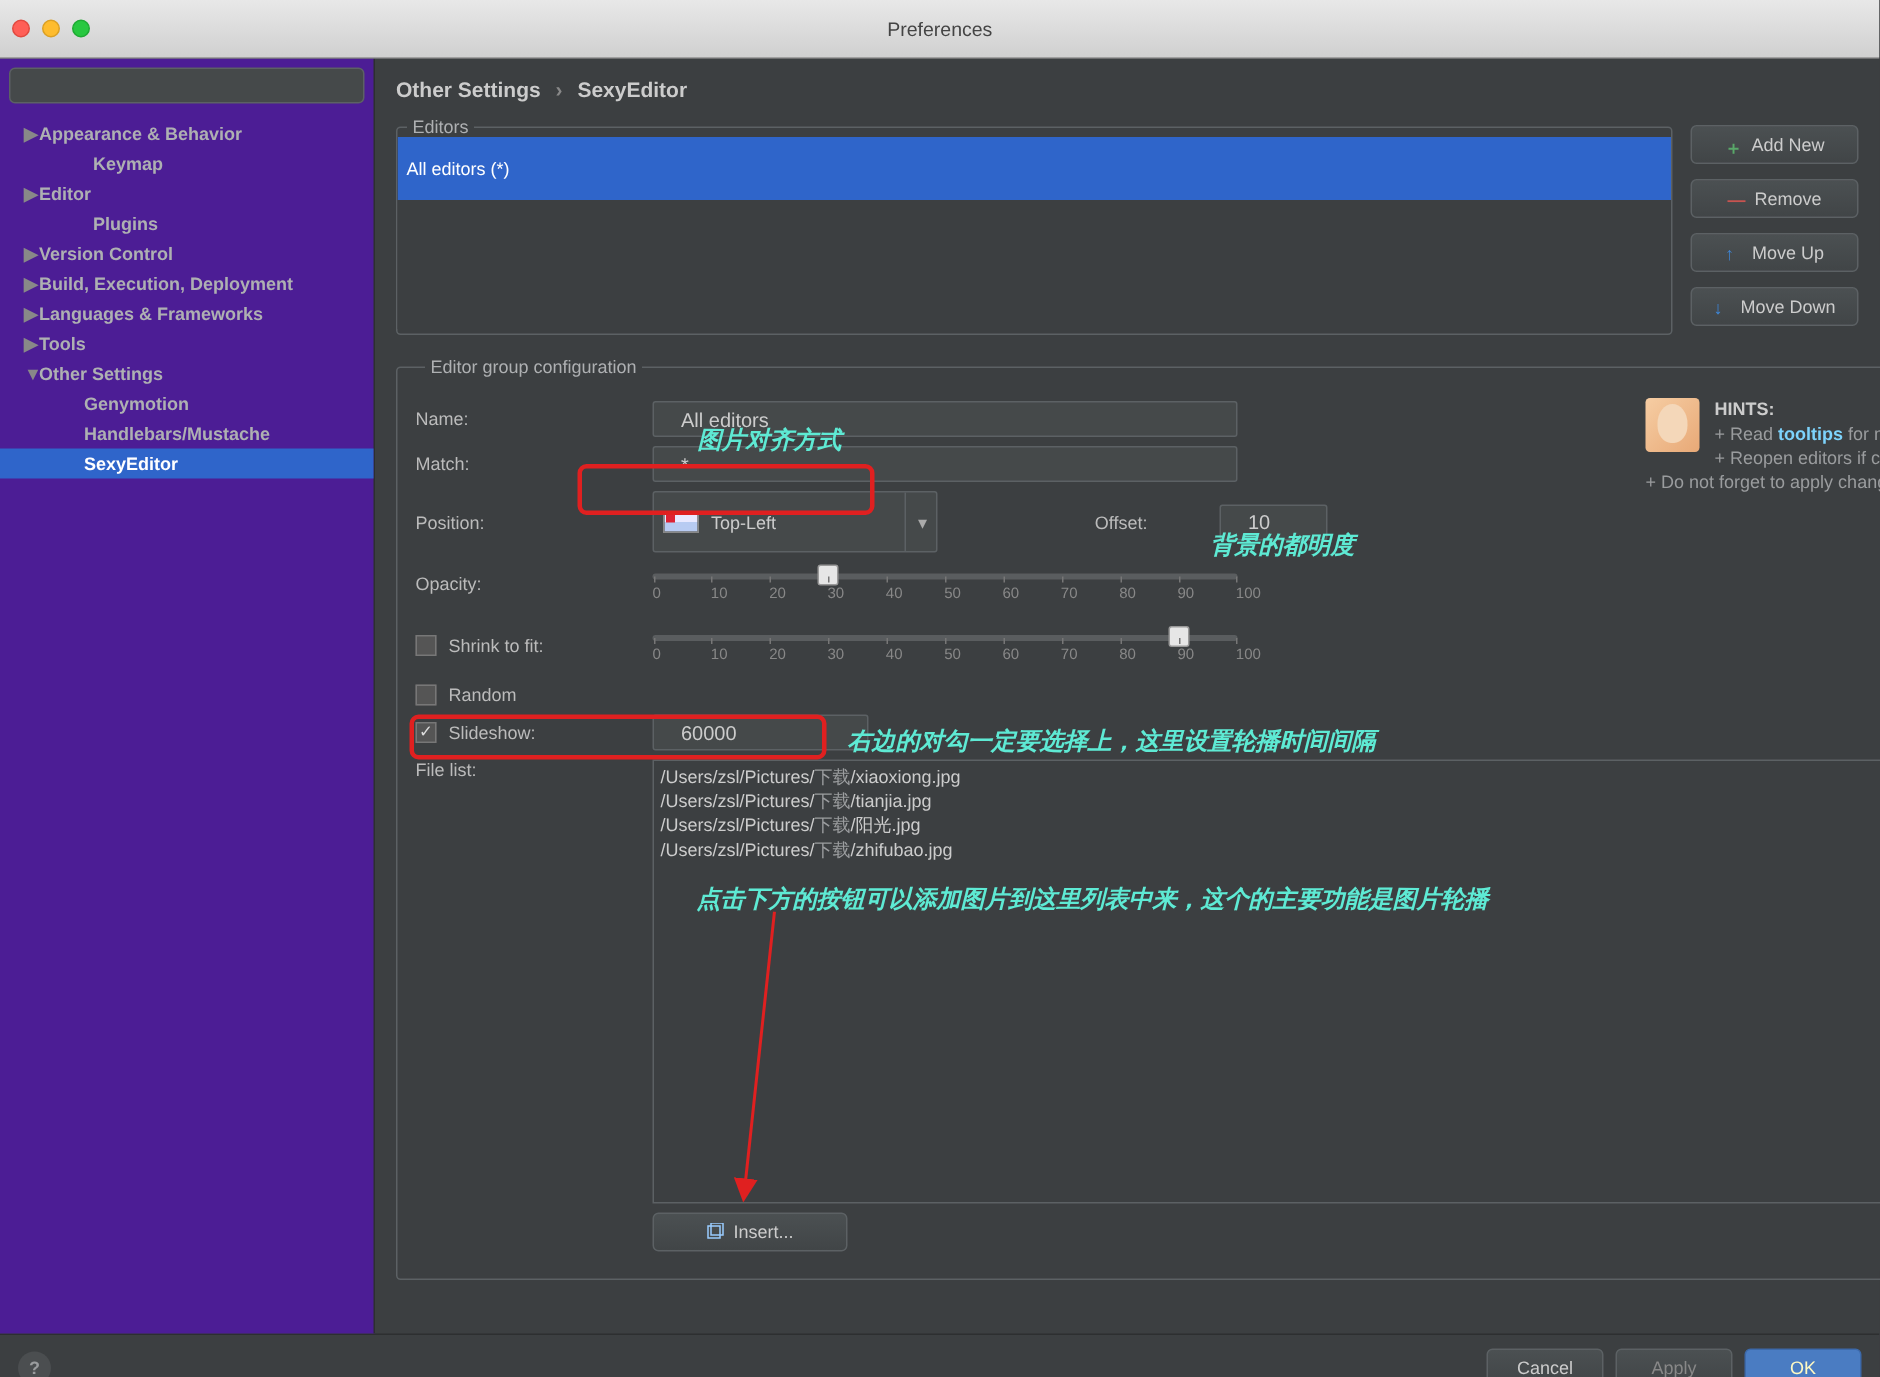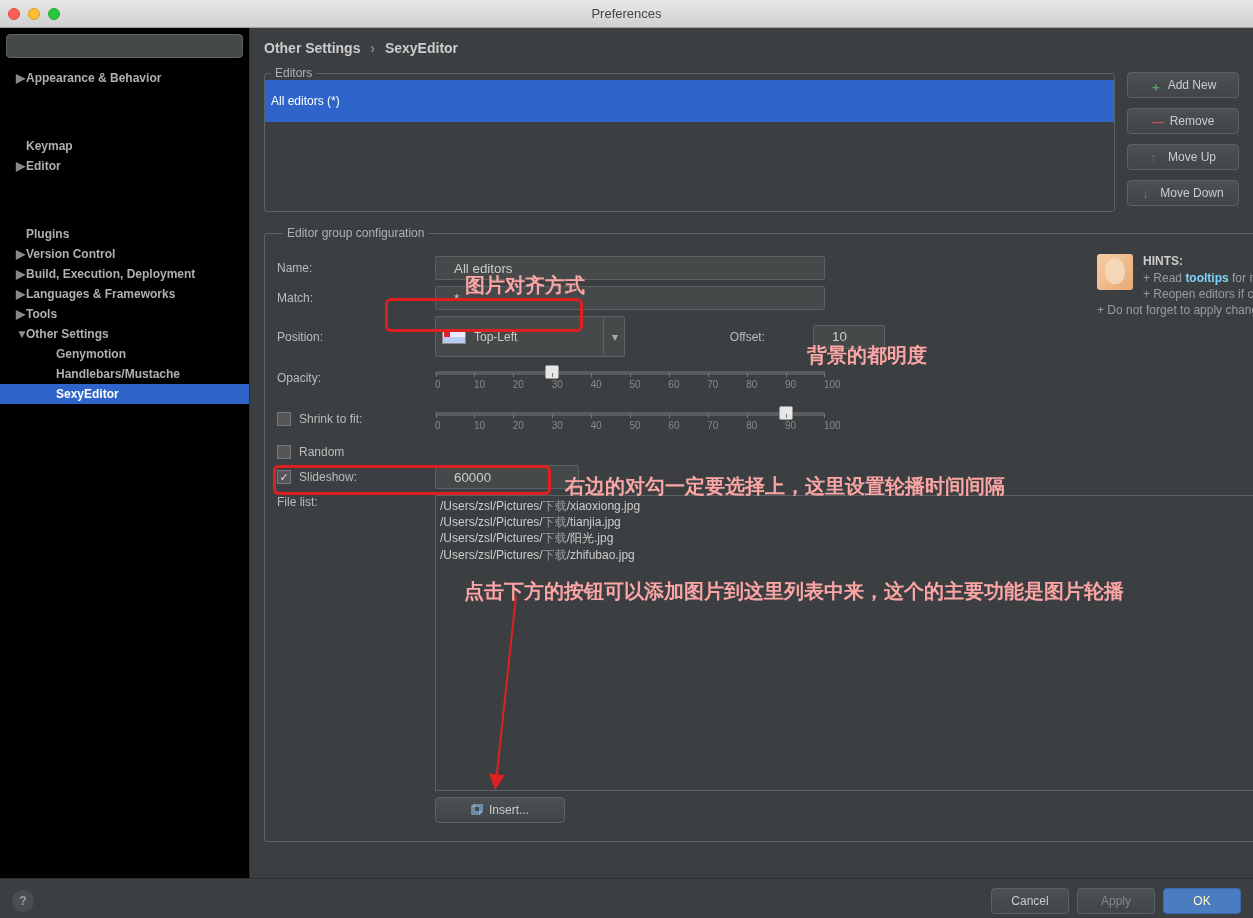--- a/index.html
+++ b/index.html
@@ -6,51 +6,51 @@
   body {
     font-family: "Helvetica Neue", Helvetica, Arial, sans-serif;
     font-size: 12px;
     background: #3c3f41;
     color: #bbbbbb;
     width: 1253px;
     height: 918px;
     overflow: hidden;
   }
   .titlebar {
-    height: 28px;
+    height: 39px;
     background: linear-gradient(#e8e8e8, #d0d0d0);
     display: flex;
     align-items: center;
     position: relative;
     border-bottom: 1px solid #a0a0a0;
   }
   .traffic { display: flex; gap: 8px; margin-left: 8px; }
   .dot { width: 12px; height: 12px; border-radius: 50%; }
   .dot.r { background: #ff5f57; border: 0.5px solid #e1493f; }
   .dot.y { background: #febc2e; border: 0.5px solid #dba024; }
   .dot.g { background: #28c840; border: 0.5px solid #1faa33; }
   .title-text { position: absolute; left: 0; right: 0; text-align: center; color: #444; font-size: 13px; }
 
   .main { display: flex; height: 850px; }
-  .sidebar { width: 250px; background: #000000; border-right: 1px solid #2d2f30; }
+  .sidebar { width: 250px; background: #4c1d95; border-right: 1px solid #2d2f30; }
   .search-row { padding: 6px; }
   .search-box {
     width: 100%; height: 24px; background: #45494a; border: 1px solid #5c6164;
     border-radius: 4px; padding-left: 22px; color: #bbb; position: relative;
   }
   .search-wrap { position: relative; }
   .search-wrap .mag {
     position: absolute; left: 12px; top: 10px; width: 12px; height: 12px; color: #888;
   }
   .tree { padding-top: 4px; }
   .tree-item {
     padding: 3px 8px 3px 16px; color: #aeb0b2; font-weight: bold; cursor: pointer;
     white-space: nowrap;
   }
-  .tree-item.child { padding-left: 16px; font-weight: bold; margin-top: 48px; }
+  .tree-item.child { padding-left: 52px; font-weight: bold; }
   .tree-item.grandchild { padding-left: 46px; font-weight: bold; }
   .tree-item.selected { background: #2f65ca; color: #fff; }
   .tree-item .arrow { display: inline-block; width: 10px; color: #888; }
 
   .content { flex: 1; padding: 10px 14px; overflow-y: auto; position: relative; }
   .breadcrumb { color: #ccc; font-size: 14px; font-weight: bold; margin: 2px 0 10px 0; }
   .breadcrumb .sep { color: #888; margin: 0 6px; }
 
   .top-row { display: flex; gap: 12px; }
   fieldset.editors-fs {
@@ -115,21 +115,21 @@
 
   .file-list {
     background: #3c3f41; border: 1px solid #5c6164; height: 296px; padding: 2px 4px;
     overflow:auto; line-height: 1.35;
   }
   .file-line { color: #ccc; white-space: nowrap; }
   .file-line .cn { color: #9b9d9f; }
 
   .insert-btn { margin-top: 6px; width: 130px; }
 
-  .annot { position: absolute; color: #fca5a5; font-weight: bold; font-size: 20px; pointer-events:none; }
+  .annot { position: absolute; color: #5eead4; font-weight: bold; font-size: 16px; pointer-events:none;font-style:italic; }
   .red-box { position: absolute; border: 3px solid #e02020; border-radius: 6px; pointer-events:none; }
 
   .footer {
     height: 44px; border-top: 1px solid #2d2f30; display: flex; align-items: center;
     padding: 0 12px; background: #3c3f41;
   }
   .footer .help {
     width: 22px; height: 22px; border-radius: 50%; background:#4b4e50; color:#9a9c9e;
     display:flex;align-items:center;justify-content:center;font-weight:bold;
   }

